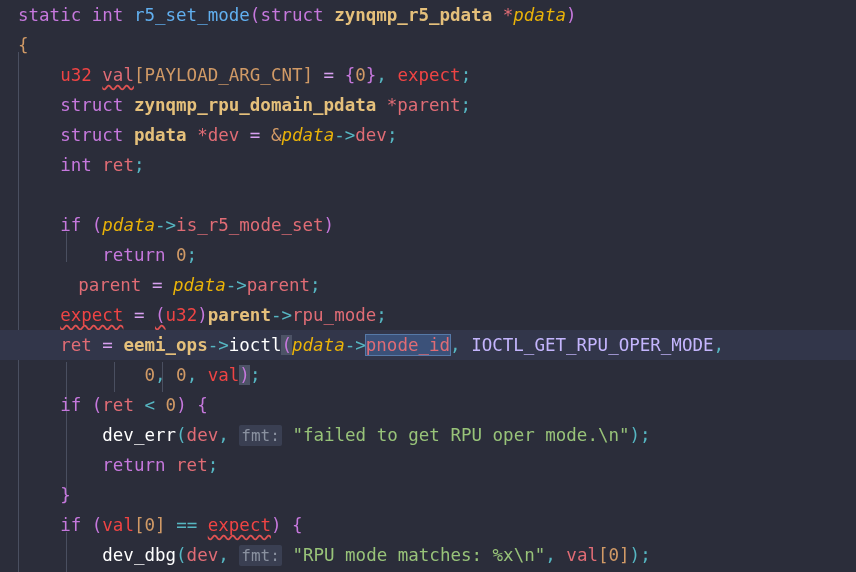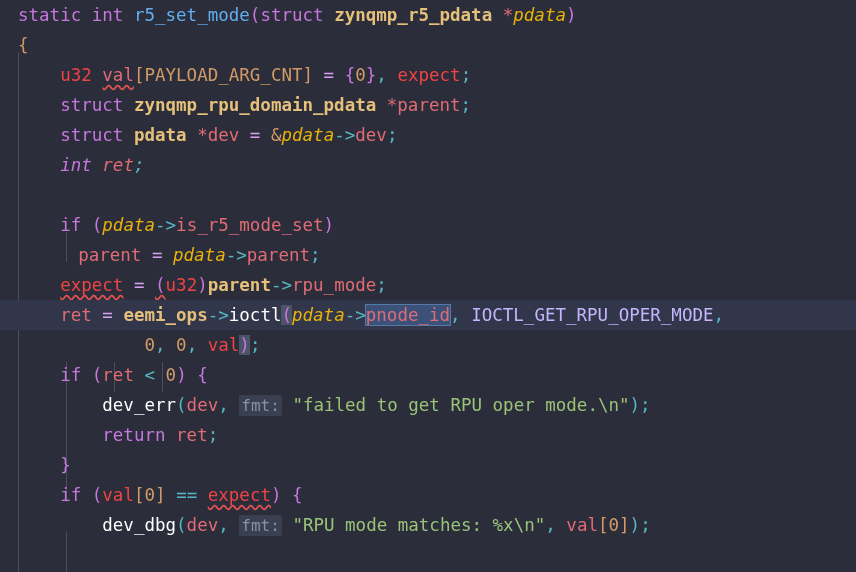--- a/index.html
+++ b/index.html
@@ -125,26 +125,27 @@
   <div class="line" style="top:0px;"><span class="kw">static</span> <span class="kw">int</span> <span class="fn">r5_set_mode</span><span class="paren">(</span><span class="kw">struct</span> <span class="bold">zynqmp_r5_pdata</span> <span class="var">*</span><span class="param">pdata</span><span class="paren">)</span></div>
 
   <div class="line" style="top:0px;"><span class="num">{</span></div>
 
   <div class="line" style="top:0px;">    <span class="type">u32</span> <span class="var sq" style="text-decoration-color: rgb(224, 82, 82);">val</span><span class="brk">[</span><span class="macro">PAYLOAD_ARG_CNT</span><span class="brk">]</span> <span class="op">=</span> <span class="paren">{</span><span class="num">0</span><span class="paren">}</span><span class="punc">,</span> <span class="type">expect</span><span class="punc">;</span></div>
 
   <div class="line" style="top:0px;">    <span class="kw">struct</span> <span class="bold">zynqmp_rpu_domain_pdata</span> <span class="var">*parent</span><span class="punc">;</span></div>
 
   <div class="line" style="top:0px;">    <span class="kw">struct</span> <span class="bold">pdata</span> <span class="var">*dev</span> <span class="op">=</span> <span class="num">&amp;</span><span class="param">pdata</span><span class="punc">-&gt;</span><span class="var">dev</span><span class="punc">;</span></div>
 
-  <div class="line" style="top:0px;font-style:italic;">    <span class="kw">int</span> <span class="var">ret</span><span class="punc">;</span></div>
+  <div class="line" style="top:0px;">    <span class="kw">int</span> <span class="var">ret</span><span class="punc">;</span></div>
 
   <div class="line" style="top:0px;"> </div>
 
   <div class="line" style="top:0px;">    <span class="kw">if</span> <span class="paren">(</span><span class="param">pdata</span><span class="punc">-&gt;</span><span class="var">is_r5_mode_set</span><span class="paren">)</span></div>
 
+  <div class="line" style="top:0px;">        <span class="kw">return</span> <span class="num">0</span><span class="punc">;</span></div>
 
   <div class="line" style="top:0px;padding-left:36px;">    <span class="var">parent</span> <span class="op">=</span> <span class="param">pdata</span><span class="punc">-&gt;</span><span class="var">parent</span><span class="punc">;</span></div>
 
   <div class="line" style="top:0px;">    <span class="type sq" style="text-decoration-color: rgb(224, 82, 82);">expect</span> <span class="op">=</span> <span class="paren sq" style="text-decoration-color: rgb(224, 82, 82);">(</span><span class="type">u32</span><span class="paren">)</span><span class="bold">parent</span><span class="punc">-&gt;</span><span class="var">rpu_mode</span><span class="punc">;</span></div>
 
   <div class="line current" style="top: 0px; background: rgb(50, 54, 74);">    <span class="var">ret</span> <span class="op">=</span> <span class="bold">eemi_ops</span><span class="punc">-&gt;</span><span class="call">ioctl</span><span class="paren mbr">(</span><span class="param">pdata</span><span class="punc">-&gt;</span><span class="caret" style="border-left-color: rgb(122, 162, 247);"></span><span class="selbox var" style="background: rgb(59, 81, 121);">pnode_id</span><span class="punc">,</span> <span class="const">IOCTL_GET_RPU_OPER_MODE</span><span class="punc">,</span></div>
 
   <div class="line" style="top:0px;">            <span class="num">0</span><span class="punc">,</span> <span class="num">0</span><span class="punc">,</span> <span class="type">val</span><span class="paren mbr">)</span><span class="punc">;</span></div>
 
   <div class="line" style="top:0px;">    <span class="kw">if</span> <span class="paren">(</span><span class="var">ret</span> <span class="punc">&lt;</span> <span class="num">0</span><span class="paren">)</span> <span class="paren">{</span></div>

